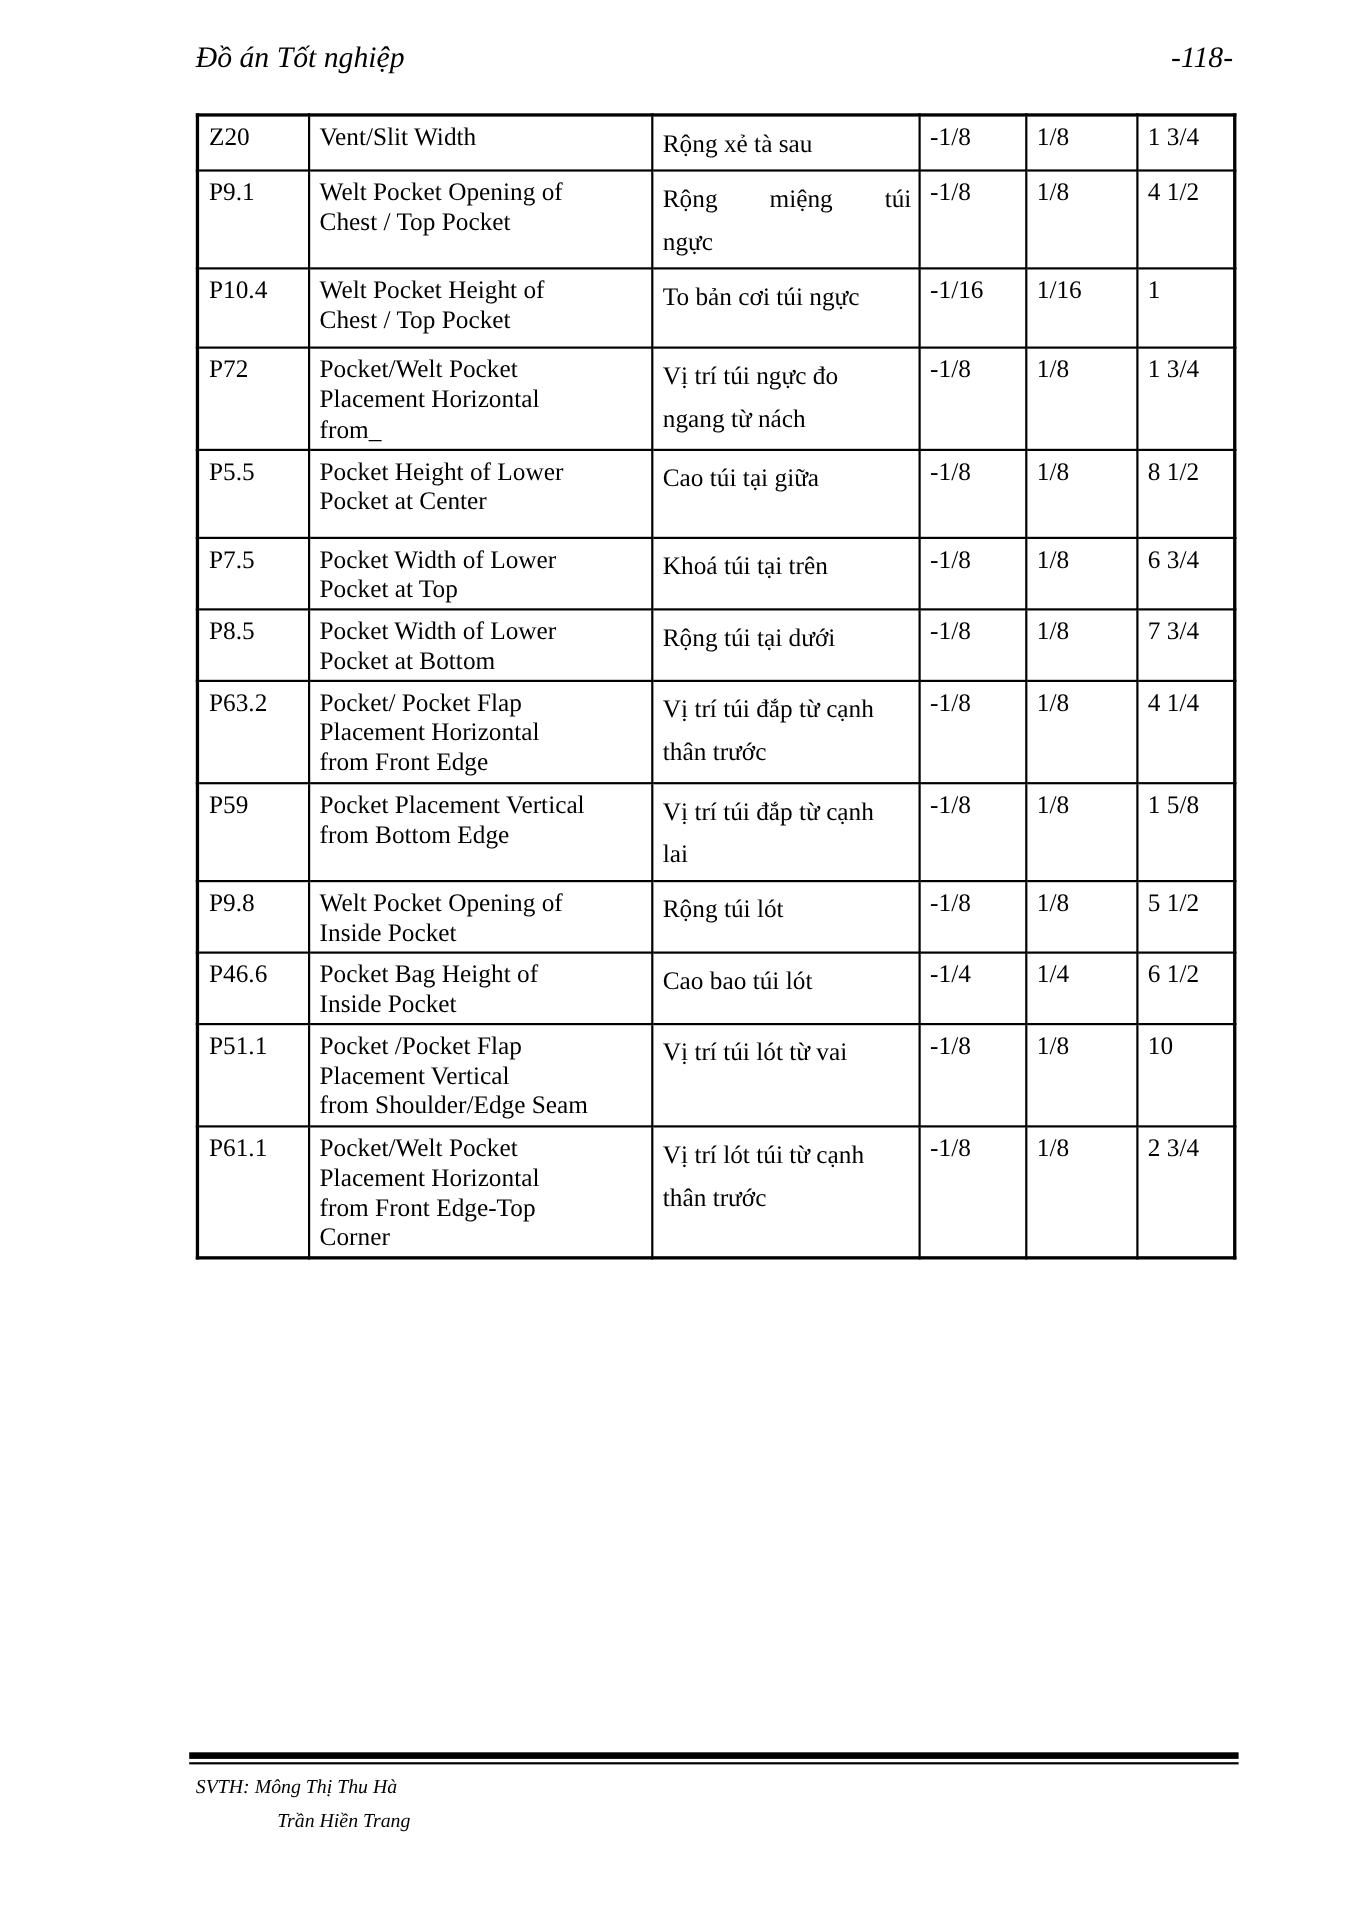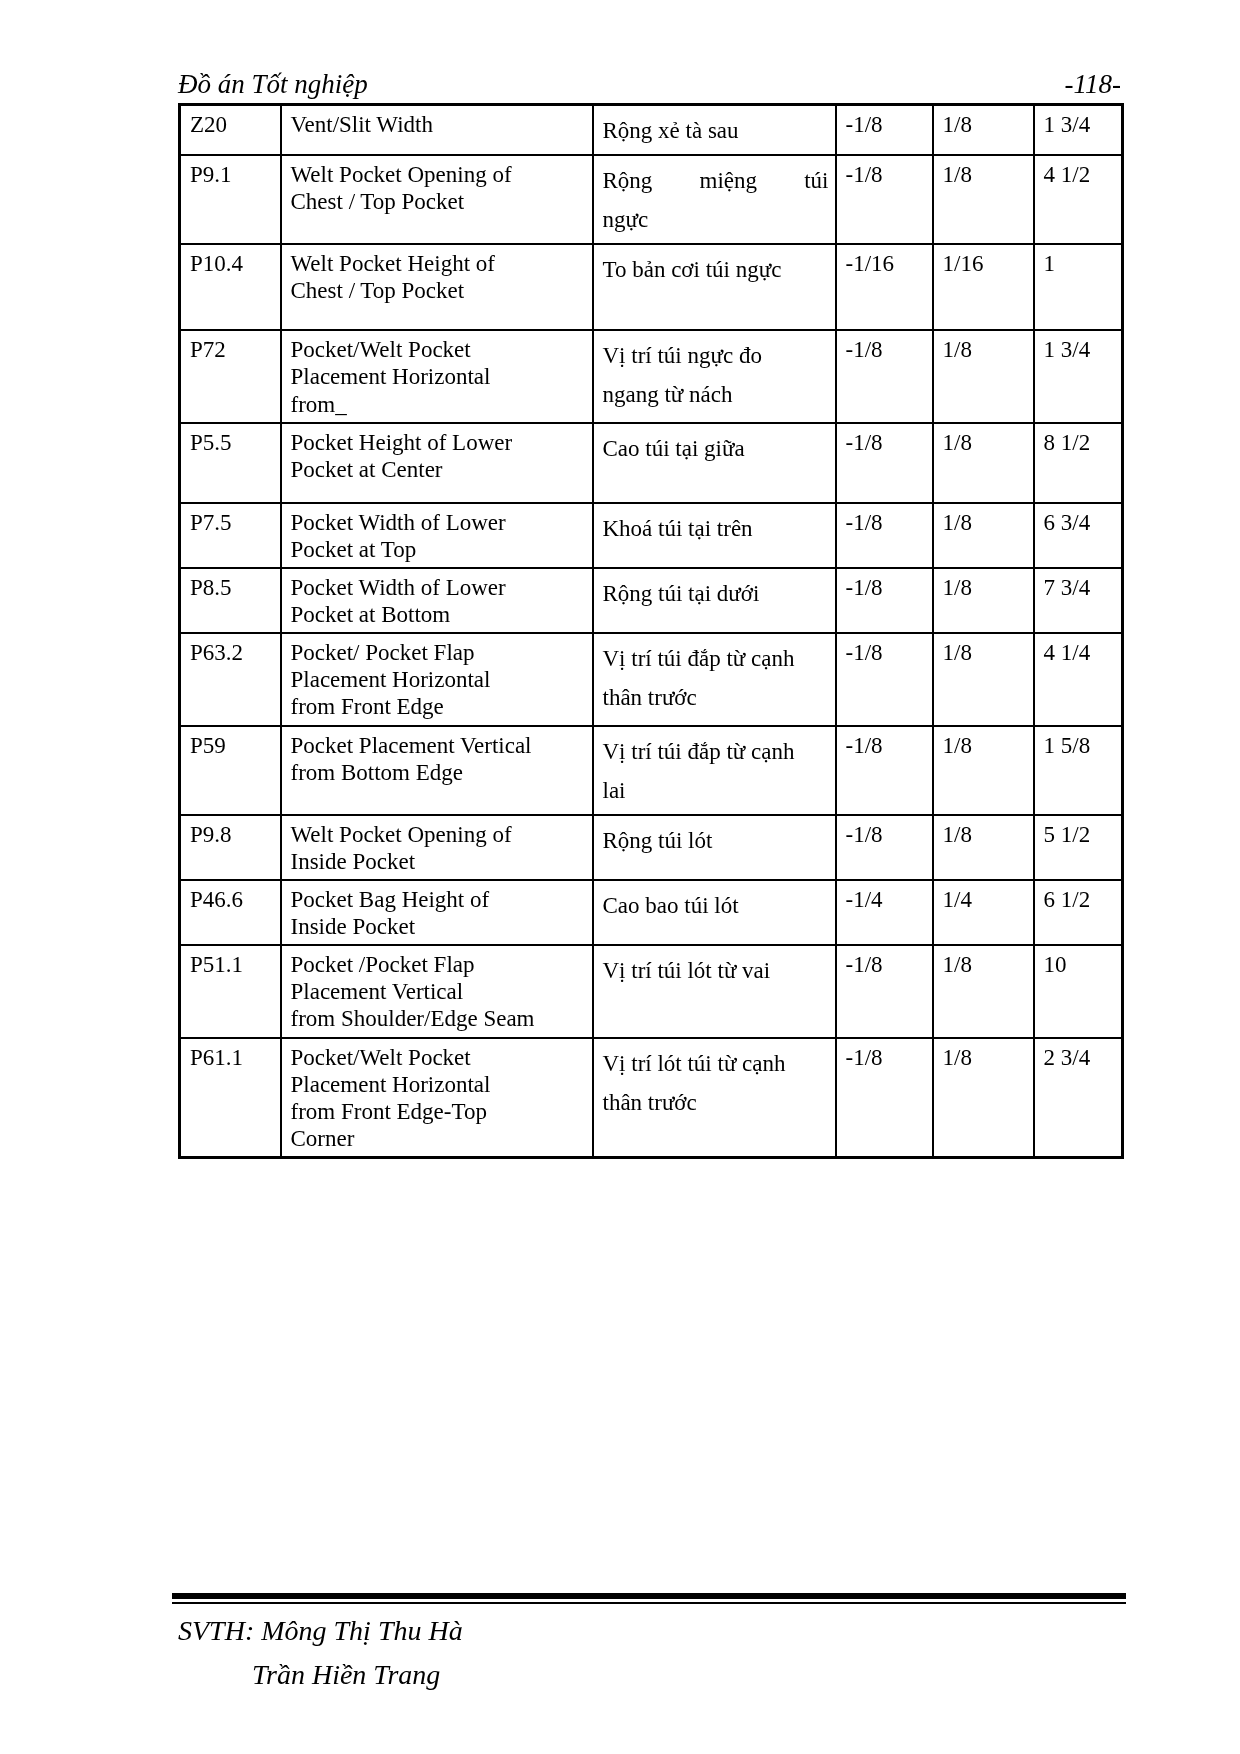--- a/index.html
+++ b/index.html
@@ -17,21 +17,21 @@
   }
   .page {
     position: absolute;
     inset: 0;
     background: #ffffff;
   }
   
   .running-header {
     position: absolute;
     left: 178px;
-    top: 68px;
+    top: 36px;
     width: 943px;
     display: flex;
     justify-content: space-between;
     align-items: baseline;
     font-style: italic;
     font-size: 27px;
     line-height: 1.2;
   }
   
   .doc-table {
@@ -55,21 +55,21 @@
   .doc-table td.cell-vi   { line-height: 1.70; white-space: pre-line; }
   .doc-table td.cell-tol-minus,
   .doc-table td.cell-tol-plus,
   .doc-table td.cell-value { line-height: 1.25; }
   
   .doc-table tr:nth-child(2) td.cell-vi { text-align: justify; text-align-last: justify; }
   .doc-table tr:nth-child(2) td.cell-vi::after { content: ""; display: inline-block; width: 0; }
   
   .doc-table tr:nth-child(1)  { height: 48px; }
   .doc-table tr:nth-child(2)  { height: 66px; }
-  .doc-table tr:nth-child(3)  { height: 86px; }
+  .doc-table tr:nth-child(3)  { height: 72px; }
   .doc-table tr:nth-child(4)  { height: 90px; }
   .doc-table tr:nth-child(5)  { height: 80px; }
   .doc-table tr:nth-child(6)  { height: 57px; }
   .doc-table tr:nth-child(7)  { height: 56px; }
   .doc-table tr:nth-child(8)  { height: 87px; }
   .doc-table tr:nth-child(9)  { height: 88px; }
   .doc-table tr:nth-child(10) { height: 58px; }
   .doc-table tr:nth-child(11) { height: 57px; }
   .doc-table tr:nth-child(12) { height: 82px; }
   .doc-table tr:nth-child(13) { height: 108px; }
@@ -82,21 +82,21 @@
   }
   .footer-rule {
     border-top: 6px solid #000;
     border-bottom: 2px solid #000;
     height: 3px;
   }
   .footer-cols {
     display: flex;
     margin-top: 9px;
     font-style: italic;
-    font-size: 28px;
+    font-size: 18px;
     line-height: 1.3;
     font-family: Liberation Serif, serif;
   }
   .footer-left { flex: 1 1 auto; }
   .footer-right { width: 285px; flex: 0 0 auto; }
   .footer-left .line2 { padding-left: 80px; margin-top: 8px; }
   .footer-right .line2 { margin-top: 8px; }
   .footer-left .line1 { padding-left: 6px; }
 </style>
 </head>

